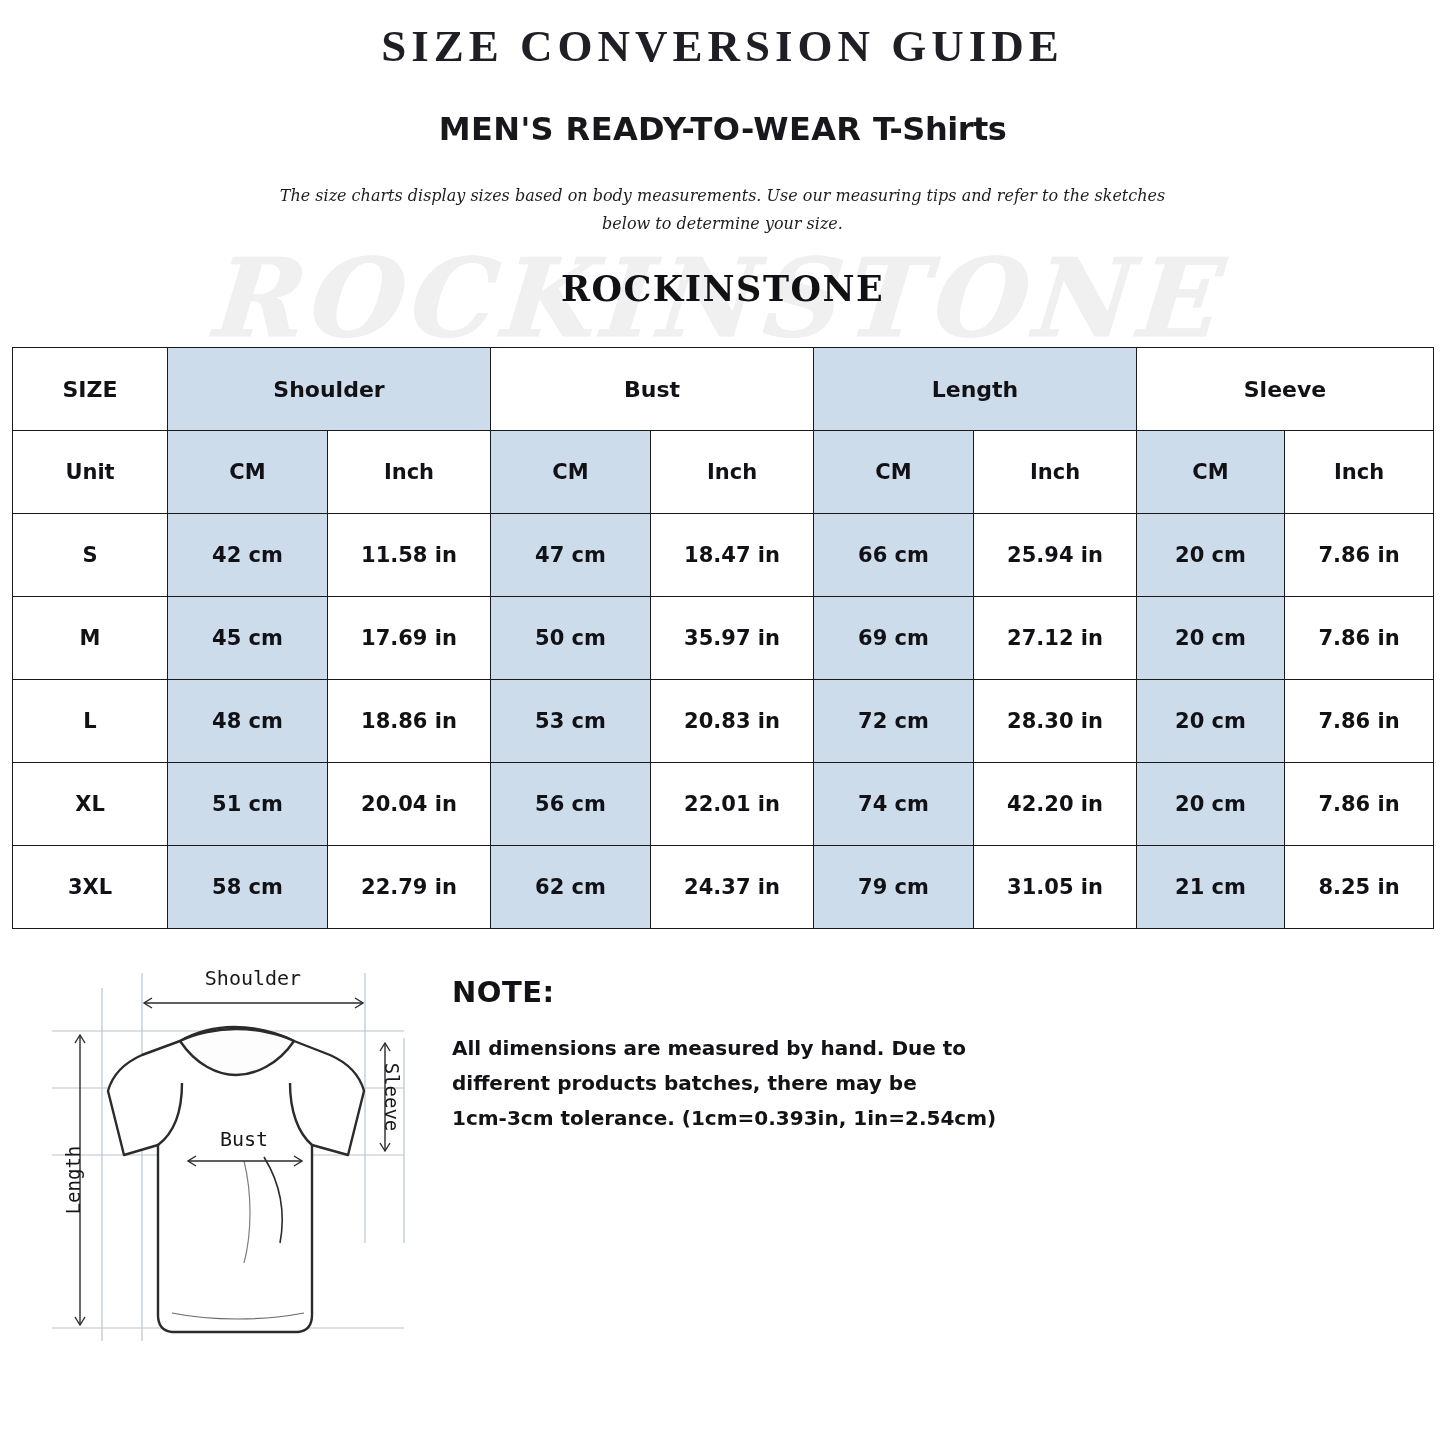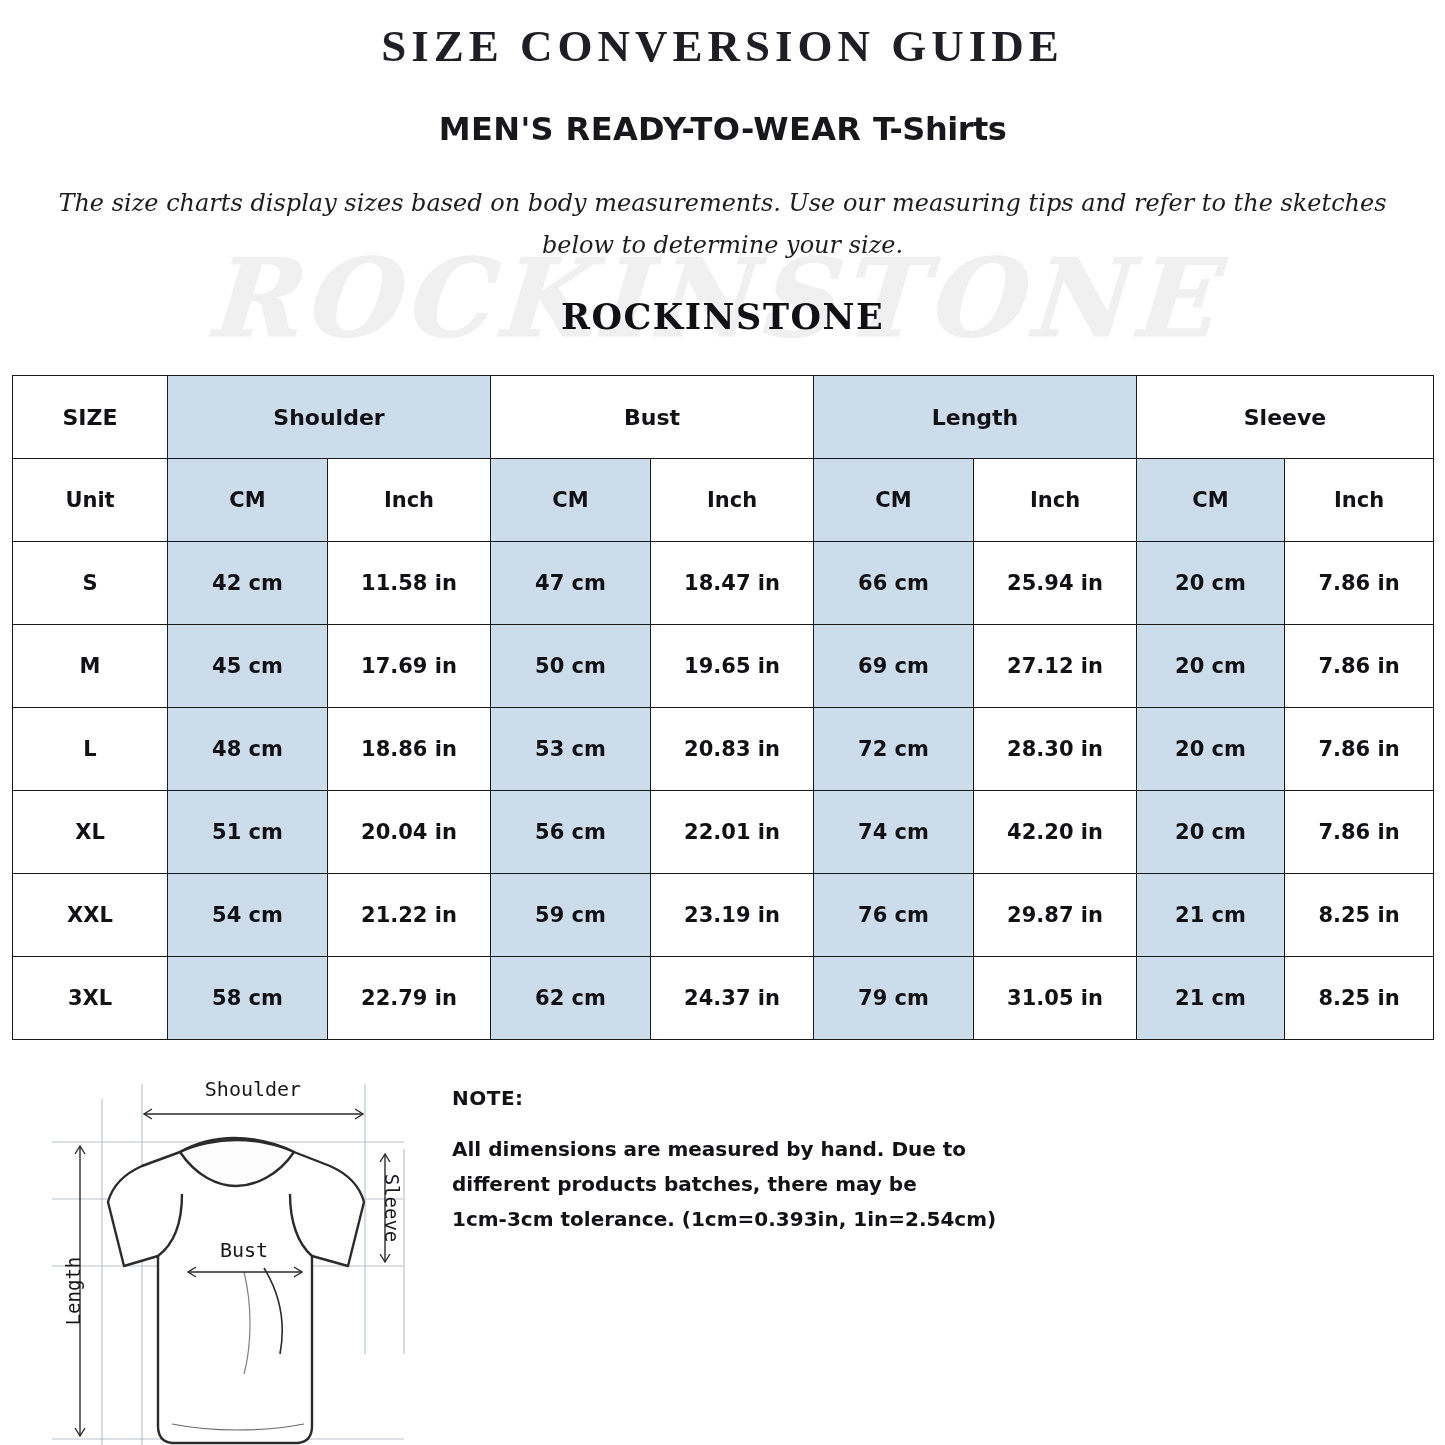--- a/index.html
+++ b/index.html
@@ -63,21 +63,21 @@
     color: #17171c;
   }
   .subtitle .sub-b {
     font-family: "DejaVu Sans", sans-serif;
     letter-spacing: -0.5px;
   }
   .note-italic {
     margin-top: 34px;
     font-family: "DejaVu Serif", serif;
     font-style: italic;
-    font-size: 24px;
+    font-size: 16px;
     line-height: 1.75;
     color: #1d1d1d;
   }
   .brand {
     margin-top: 30px;
     font-family: "DejaVu Serif", serif;
     font-size: 35px;
     font-weight: bold;
     letter-spacing: 1.5px;
     color: #101015;
@@ -126,21 +126,21 @@
     height: 400px;
     position: relative;
     flex: 0 0 420px;
   }
   .note-block {
     flex: 1 1 auto;
     padding-left: 20px;
     padding-top: 32px;
   }
   .note-title {
-    font-size: 20px;
+    font-size: 29px;
     font-weight: bold;
     letter-spacing: 0.5px;
     color: #131317;
   }
   .note-body {
     margin-top: 22px;
     font-size: 20px;
     font-weight: bold;
     line-height: 1.75;
     color: #131317;
@@ -210,21 +210,21 @@
           <td class="tint">66 cm</td>
           <td class="plain">25.94 in</td>
           <td class="tint">20 cm</td>
           <td class="plain">7.86 in</td>
         </tr>
         <tr>
           <td class="plain sizecell">M</td>
           <td class="tint">45 cm</td>
           <td class="plain">17.69 in</td>
           <td class="tint">50 cm</td>
-          <td class="plain">19.65 in</td>
+          <td class="plain">35.97 in</td>
           <td class="tint">69 cm</td>
           <td class="plain">27.12 in</td>
           <td class="tint">20 cm</td>
           <td class="plain">7.86 in</td>
         </tr>
         <tr>
           <td class="plain sizecell">L</td>
           <td class="tint">48 cm</td>
           <td class="plain">18.86 in</td>
           <td class="tint">53 cm</td>
@@ -237,31 +237,20 @@
         <tr>
           <td class="plain sizecell">XL</td>
           <td class="tint">51 cm</td>
           <td class="plain">20.04 in</td>
           <td class="tint">56 cm</td>
           <td class="plain">22.01 in</td>
           <td class="tint">74 cm</td>
           <td class="plain">42.20 in</td>
           <td class="tint">20 cm</td>
           <td class="plain">7.86 in</td>
-        </tr>
-        <tr>
-          <td class="plain sizecell">XXL</td>
-          <td class="tint">54 cm</td>
-          <td class="plain">21.22 in</td>
-          <td class="tint">59 cm</td>
-          <td class="plain">23.19 in</td>
-          <td class="tint">76 cm</td>
-          <td class="plain">29.87 in</td>
-          <td class="tint">21 cm</td>
-          <td class="plain">8.25 in</td>
         </tr>
         <tr>
           <td class="plain sizecell">3XL</td>
           <td class="tint">58 cm</td>
           <td class="plain">22.79 in</td>
           <td class="tint">62 cm</td>
           <td class="plain">24.37 in</td>
           <td class="tint">79 cm</td>
           <td class="plain">31.05 in</td>
           <td class="tint">21 cm</td>

